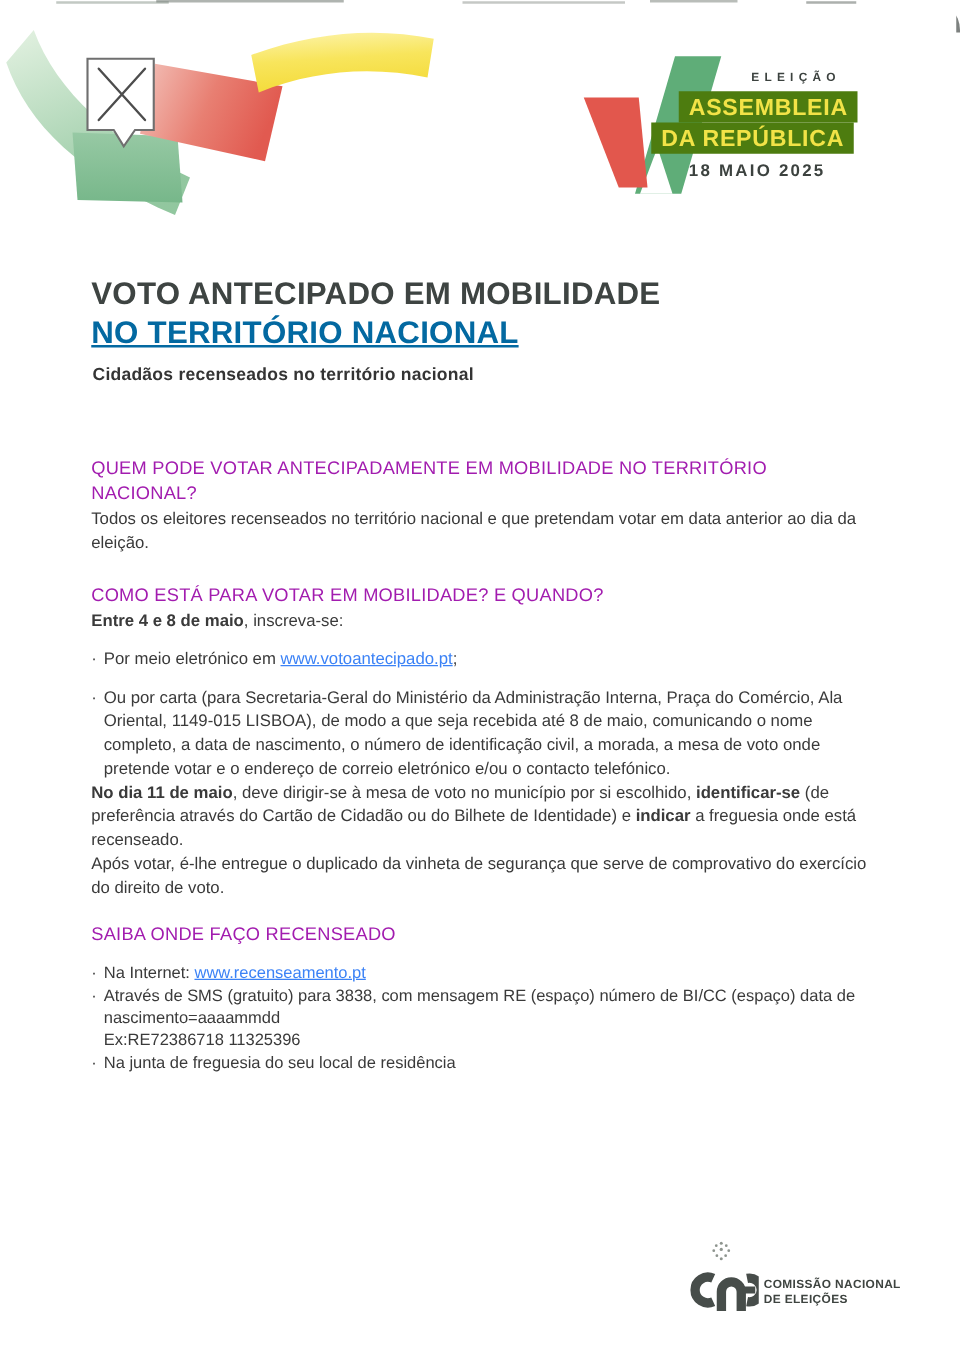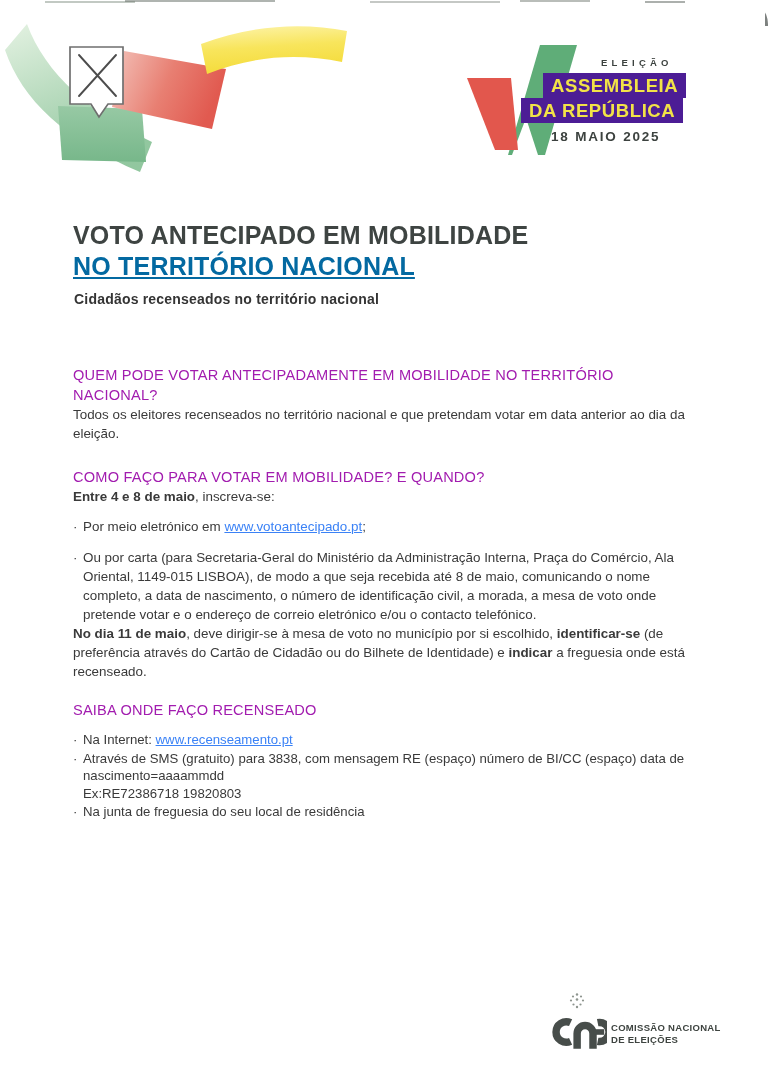--- a/index.html
+++ b/index.html
@@ -11,21 +11,21 @@
   .artifact{position:absolute;pointer-events:none;}
 
   
   .deco{position:absolute;left:0;top:22px;width:370px;height:158px;}
 
   
   .ar-logo{position:absolute;left:465px;top:40px;width:250px;height:125px;}
   .ar-logo svg{position:absolute;left:0;top:0;}
   .ar-eleicao{position:absolute;left:136px;top:17px;font-size:9.5px;font-weight:700;
     letter-spacing:4.2px;color:#3c423f;white-space:nowrap;}
-  .ar-bar{position:absolute;background:#4c1d95;color:#f2e347;font-weight:800;
+  .ar-bar{position:absolute;background:#4d7c0f;color:#f2e347;font-weight:800;
     font-size:18.5px;line-height:25px;padding:0 8px;letter-spacing:0.6px;white-space:nowrap;}
   .ar-bar1{left:78px;top:33px;}
   .ar-bar2{left:56px;top:58px;}
   .ar-date{position:absolute;left:86px;top:89px;font-size:13.5px;font-weight:800;
     letter-spacing:1.8px;color:#3c423f;white-space:nowrap;}
 
   
   .title{position:absolute;left:73px;top:220px;font-size:25px;line-height:31px;
     font-weight:800;letter-spacing:0.2px;color:#3e4442;}
   .title-line2{color:#0369a1;text-decoration:underline;}
@@ -124,37 +124,38 @@
     <div>VOTO ANTECIPADO EM MOBILIDADE</div>
     <div class="title-line2">NO TERRITÓRIO NACIONAL</div>
   </div>
   <div class="subtitle">Cidadãos recenseados no território nacional</div>
 
   <div class="content">
 
     <h2 class="sec-h">QUEM PODE VOTAR ANTECIPADAMENTE EM MOBILIDADE NO TERRITÓRIO NACIONAL?</h2>
     <p class="mt11">Todos os eleitores recenseados no território nacional e que pretendam votar em data anterior ao dia da eleição.</p>
 
-    <h2 class="sec-h mt24">COMO FAÇO PARA VOTAR EM MOBILIDADE? E QUANDO?</h2>
+    <h2 class="sec-h mt24">COMO ESTÁ PARA VOTAR EM MOBILIDADE? E QUANDO?</h2>
 
     <p class="mt13"><b>Entre 4 e 8 de maio</b><span>, inscreva-se:</span></p>
 
     <div class="blist">
       <div class="bitem"><span class="bk">·</span><span>Por meio eletrónico em </span><span class="lnk">www.votoantecipado.pt</span><span>;</span></div>
       <div class="bitem mt12"><span class="bk">·</span><span>Ou por carta (para Secretaria-Geral do Ministério da Administração Interna, Praça do Comércio, Ala Oriental, 1149-015 LISBOA), de modo a que seja recebida até 8 de maio, comunicando o nome completo, a data de nascimento, o número de identificação civil, a morada, a mesa de voto onde pretende votar e o endereço de correio eletrónico e/ou o contacto telefónico.</span></div>
     </div>
 
     <p class="mt9"><b>No dia 11 de maio</b><span>, deve dirigir-se à mesa de voto no município por si escolhido, </span><b>identificar-se</b><span> (de preferência através do Cartão de Cidadão ou do Bilhete de Identidade) e </span><b>indicar</b><span> a freguesia onde está recenseado.</span></p>
 
+    <p class="mt10">Após votar, é-lhe entregue o duplicado da vinheta de segurança que serve de comprovativo do exercício do direito de voto.</p>
 
     <h2 class="sec-h mt19">SAIBA ONDE FAÇO RECENSEADO</h2>
 
     <div class="blist blist2 mt9">
       <div class="bitem"><span class="bk">·</span><span>Na Internet: </span><span class="lnk">www.recenseamento.pt</span></div>
-      <div class="bitem"><span class="bk">·</span><span>Através de SMS (gratuito) para 3838, com mensagem RE (espaço) número de BI/CC (espaço) data de</span><span class="subline">nascimento=aaaammdd</span><span class="subline">Ex:RE72386718 19820803</span></div>
+      <div class="bitem"><span class="bk">·</span><span>Através de SMS (gratuito) para 3838, com mensagem RE (espaço) número de BI/CC (espaço) data de</span><span class="subline">nascimento=aaaammdd</span><span class="subline">Ex:RE72386718 11325396</span></div>
       <div class="bitem"><span class="bk">·</span><span>Na junta de freguesia do seu local de residência</span></div>
     </div>
 
   </div>
 
   <div class="cne">
     <svg class="cne-emblem" width="20" height="18" viewBox="0 0 20 18">
       <g fill="#8e958f">
         <circle cx="10" cy="2.5" r="1.2"></circle>
           <circle cx="6" cy="4.5" r="1.1"></circle>

